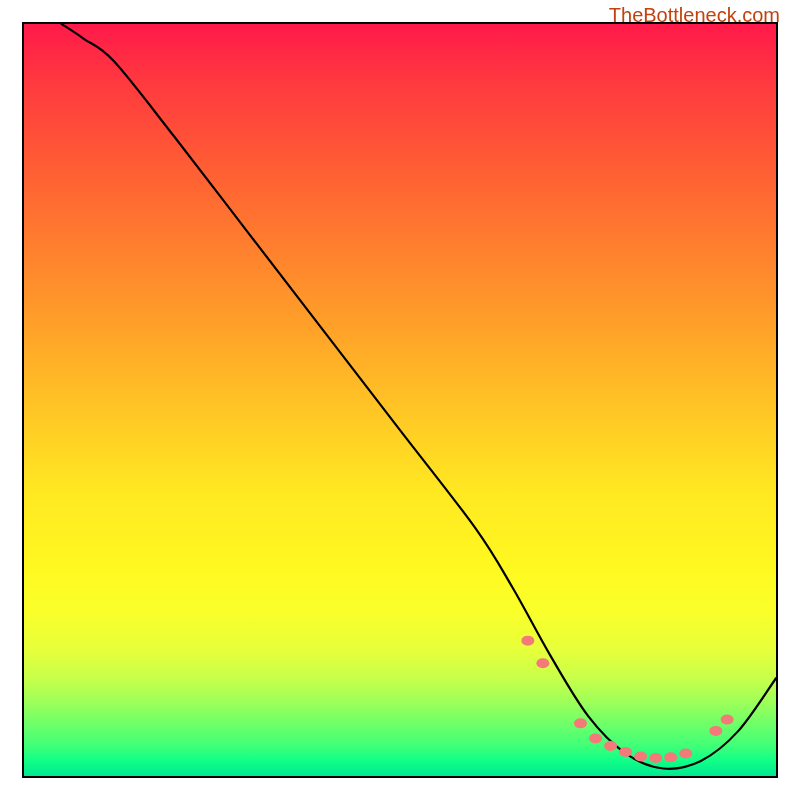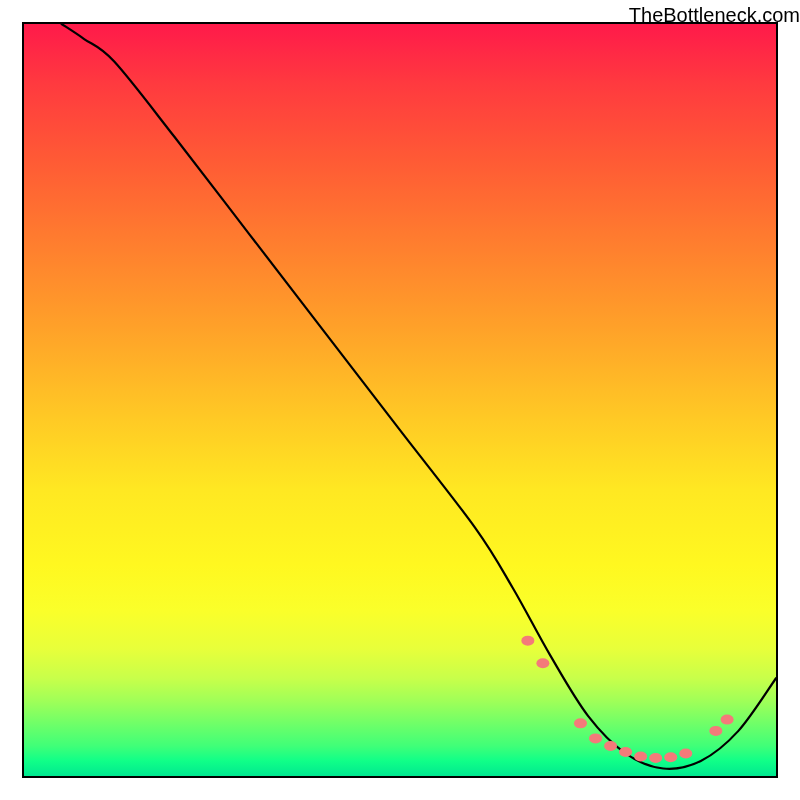--- a/index.html
+++ b/index.html
@@ -8,23 +8,23 @@
     width: 800px;
     height: 800px;
     background: #ffffff;
     font-family: Arial, sans-serif;
     position: relative;
     overflow: hidden;
   }
   .watermark {
     position: absolute;
     top: 4px;
-    right: 0;
+    right: 20px;
     font-size: 20px;
-    color: #000000;
+    color: #c2410c;
     z-index: 10;
     font-family: Arial, sans-serif;
   }
   .plot-area {
     position: absolute;
     left: 22px;
     top: 22px;
     width: 756px;
     height: 756px;
     border: 2px solid #000;

